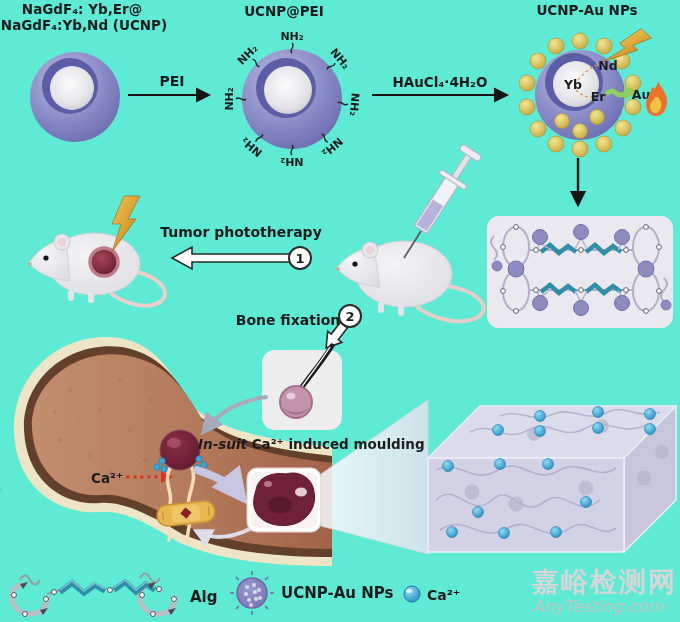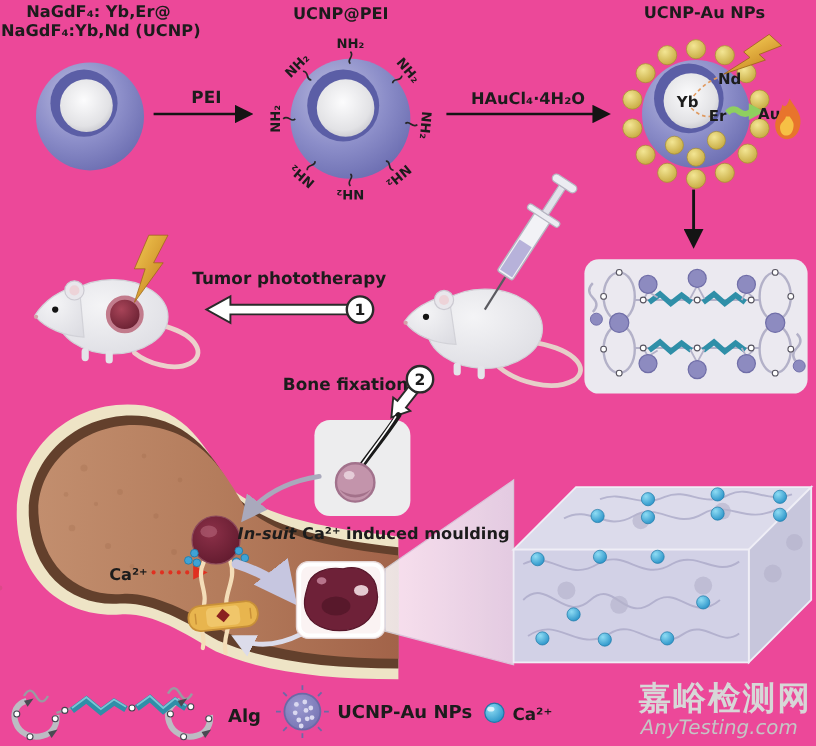--- a/index.html
+++ b/index.html
@@ -1,16 +1,16 @@
 <!DOCTYPE html>
 <html><head>
 <meta charset="utf-8">
 <style>
   html,body{margin:0;padding:0;background:#ffffff;}
-  .canvas{position:relative;width:680px;height:622px;background:#ec4899;overflow:hidden;}
+  .canvas{position:relative;width:680px;height:622px;background:#5eead4;overflow:hidden;}
   svg{display:block;}
   text{font-family:"DejaVu Sans","Liberation Sans",sans-serif;}
   .lbl{font-weight:bold;fill:#1c1c1c;}
   .wm-cn{font-weight:bold;fill:#d7d7d7;letter-spacing:2px;}
   .wm-en{font-style:italic;fill:#c5c5c5;}
 </style>
 </head>
 <body>
 
 <div class="canvas">

